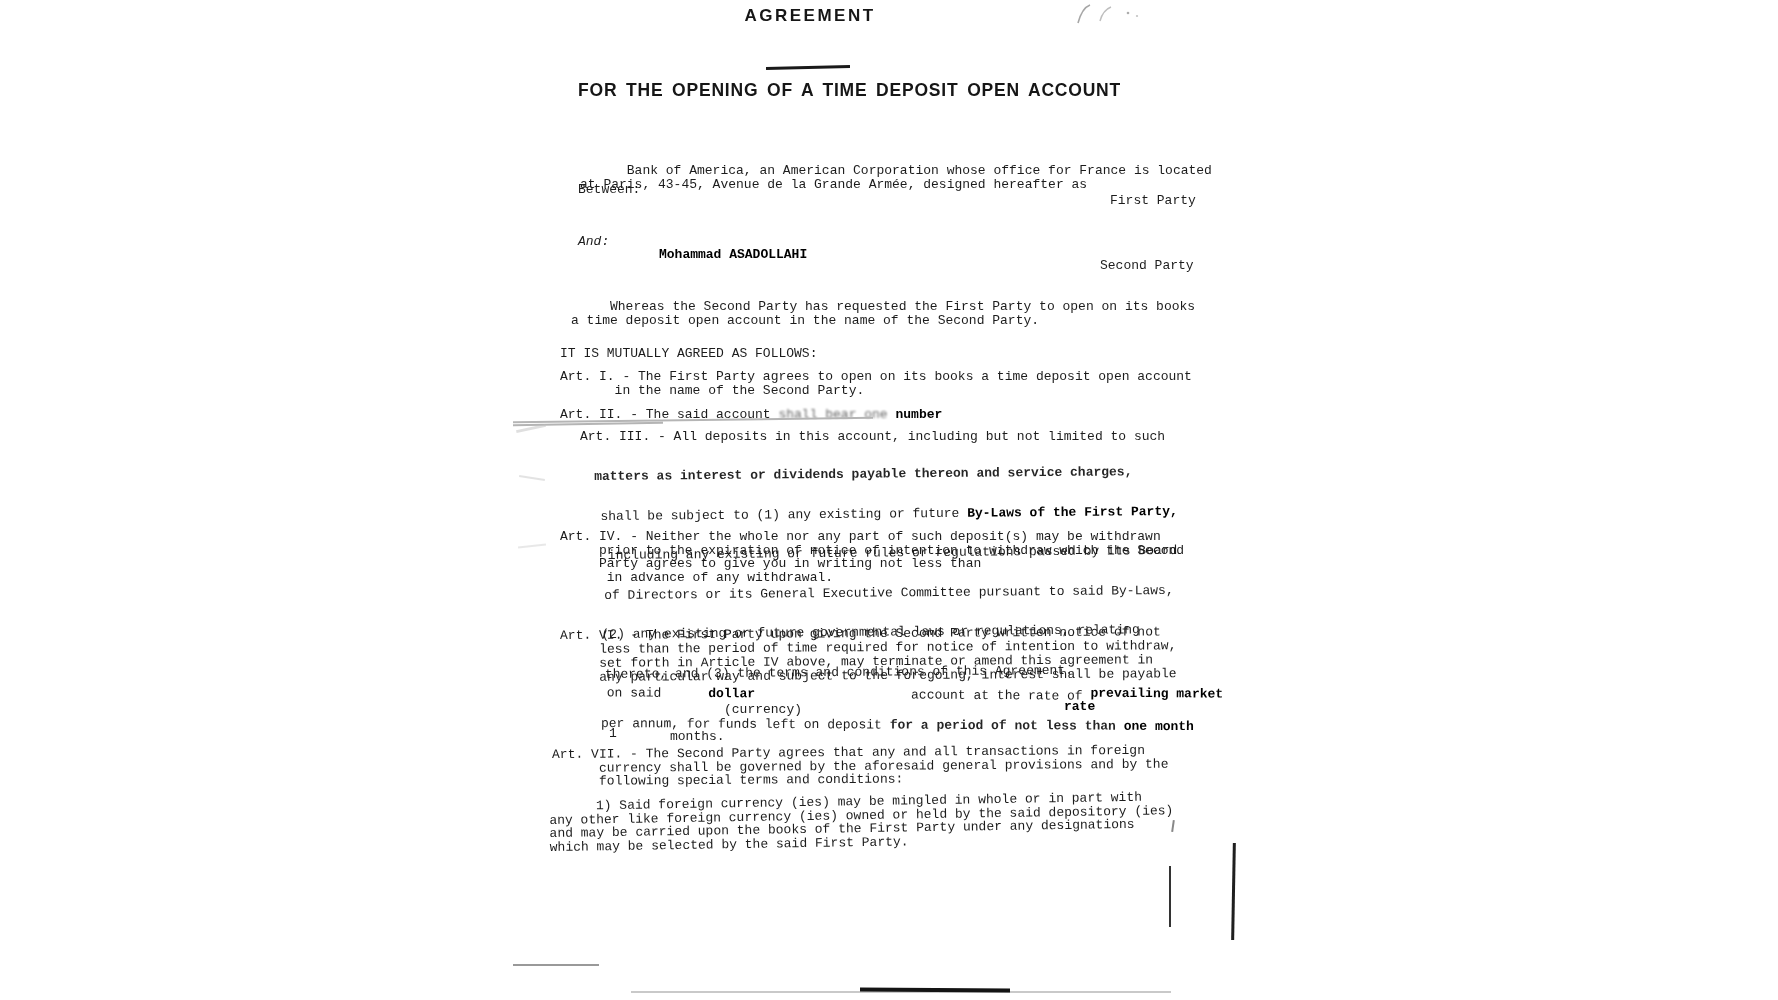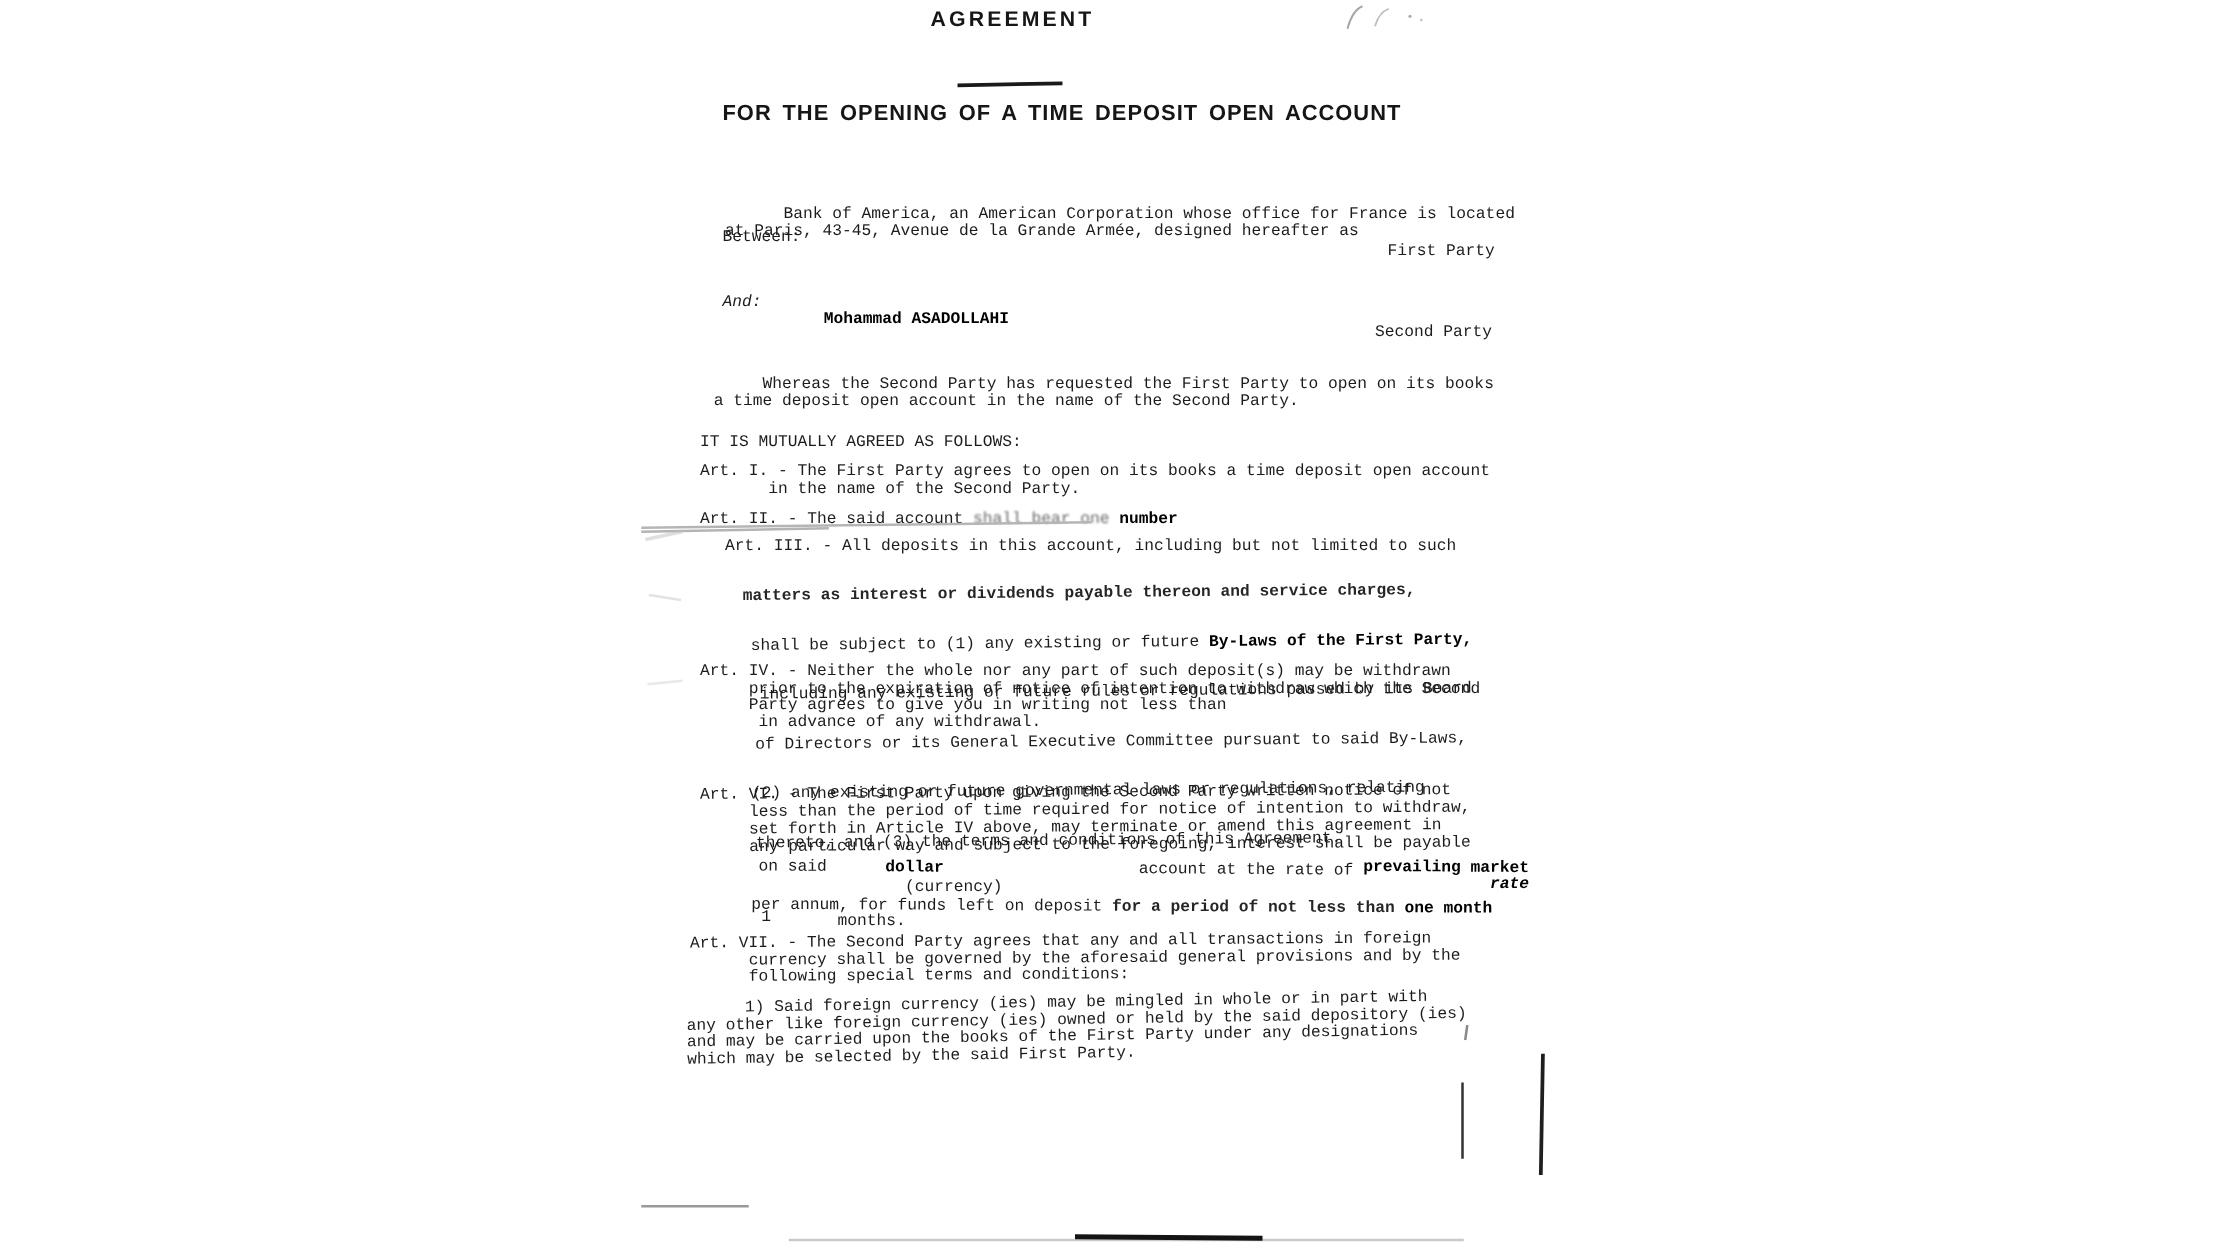--- a/index.html
+++ b/index.html
@@ -72,21 +72,21 @@
      prior to the expiration of notice of intention to withdraw which the Second
      Party agrees to give you in writing not less than
       in advance of any withdrawal.</div>
 
 
   <div class="t" style="left:560px;top:629px;line-height:14px;transform:rotate(-0.35deg);transform-origin:left top;">Art. VI. - The First Party upon giving the Second Party written notice of not
      less than the period of time required for notice of intention to withdraw,
      set forth in Article IV above, may terminate or amend this agreement in
      any particular way and subject to the foregoing, interest shall be payable</div>
   <div class="t" style="left:560px;top:686px;transform:rotate(0.4deg);transform-origin:left center;"><span>      on said      </span><span class="b">dollar</span><span>                    account at the rate of </span><span class="b" style="position:relative;top:-3px;">prevailing market</span></div>
-  <div class="t b" style="left:1192px;top:700px;font-style:italic;">rate</div>
+  <div class="t b" style="left:1064px;top:700px;">rate</div>
   <div class="t" style="left:724px;top:703px;">(currency)</div>
   <div class="t" style="left:601px;top:717px;transform:rotate(0.3deg);transform-origin:left center;"><span>per annum, for funds left on deposit </span><span class="b faded">for a period of not less than </span><span class="b">one month</span></div>
   <div class="t" style="left:609px;top:727px;">1</div>
   <div class="t" style="left:642px;top:730px;margin-left:28px;">months.</div>
 
   <div class="t" style="left:552px;top:748px;transform:rotate(-0.4deg);transform-origin:left top;">Art. VII. - The Second Party agrees that any and all transactions in foreign
       currency shall be governed by the aforesaid general provisions and by the
       following special terms and conditions:</div>
 
   <div class="t" style="left:549px;top:800px;line-height:13.6px;transform:rotate(-0.9deg);transform-origin:left top;">      1) Said foreign currency (ies) may be mingled in whole or in part with

